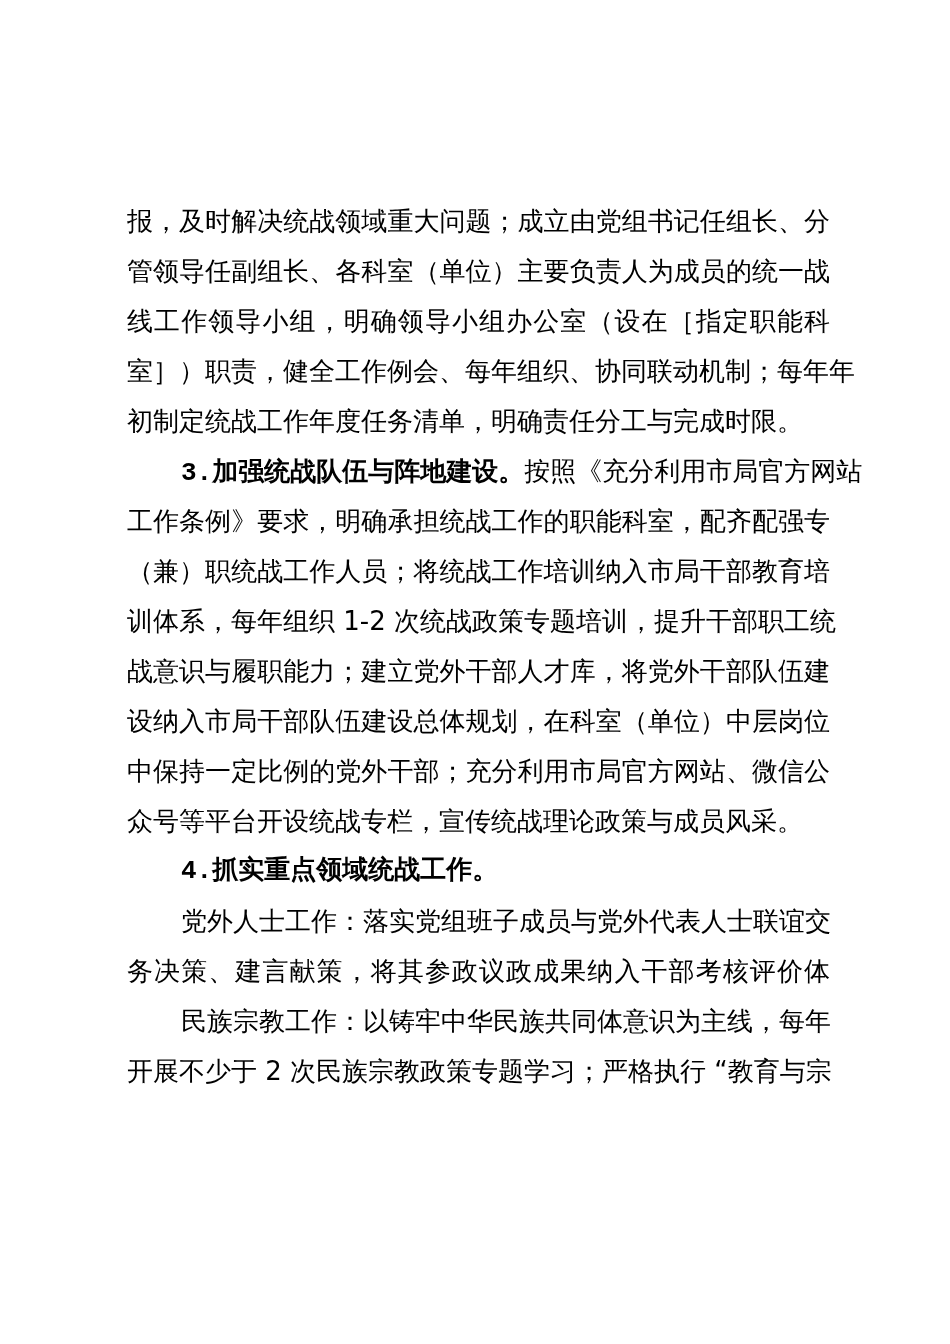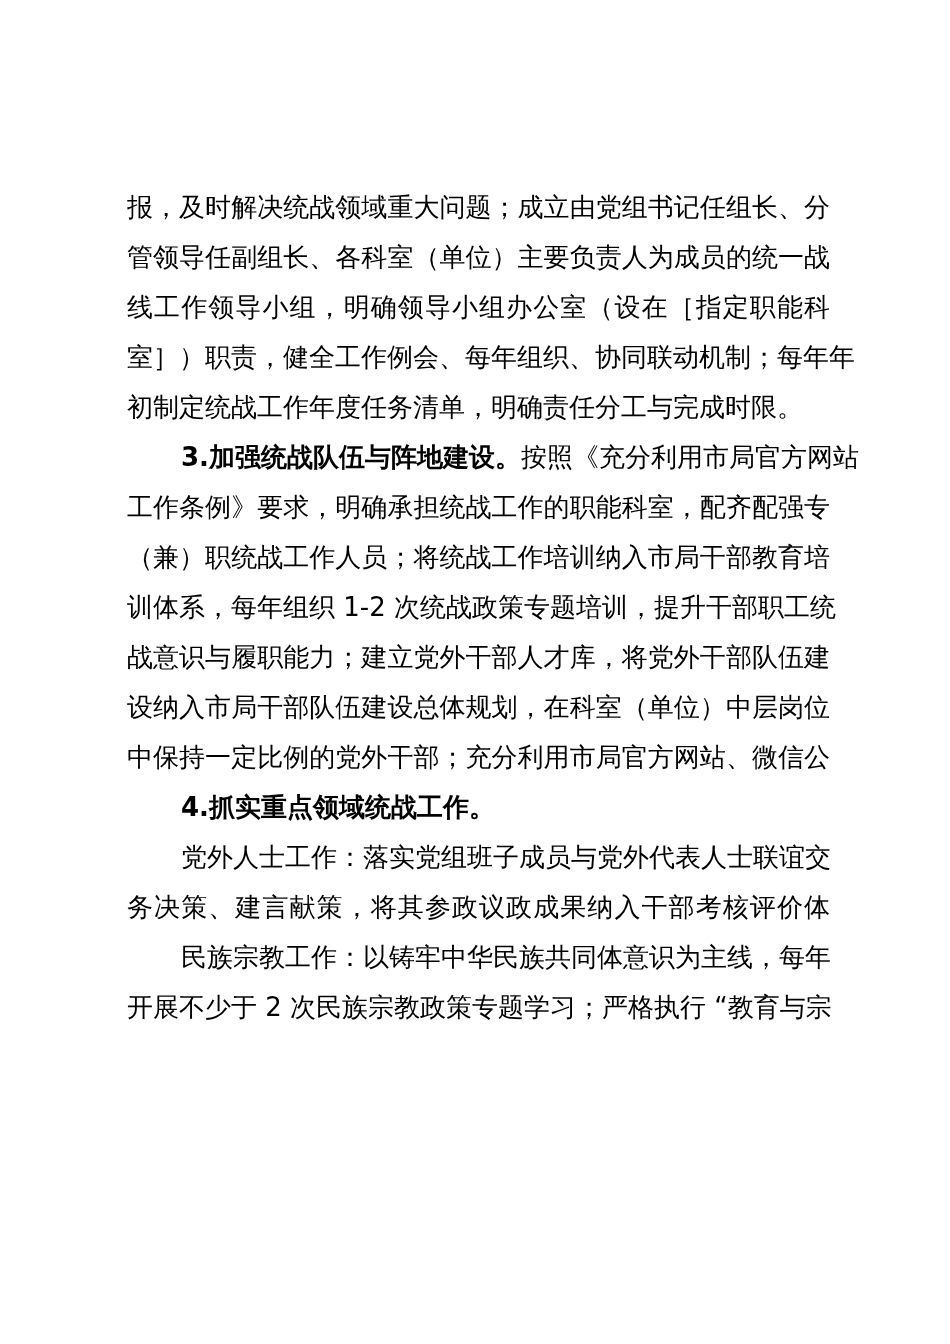--- a/index.html
+++ b/index.html
@@ -11,40 +11,41 @@
       width: 950px;
       height: 1344px;
       position: relative;
       overflow: hidden;
       font-family: "DejaVu Sans", "Liberation Sans", sans-serif;
       color: #000000;
     }
     .page {
       position: absolute;
       left: 127px;
-      top: 182px;
+      top: 196px;
       width: 703px;
     }
     .line {
       height: 50px;
       line-height: 50px;
       font-size: 26px;
       white-space: nowrap;
       text-align: justify;
       text-align-last: justify;
       letter-spacing: 0px;
     }
     .line.last {
       text-align-last: left;
     }
     .line.indent {
       padding-left: 54px;
     }
     .bold {
       font-weight: bold;
+      font-family: Liberation Mono, monospace;
     }
   </style>
 </head>
 <body>
 
 <div class="page">
 
   <div>
     <div class="line">报，及时解决统战领域重大问题；成立由党组书记任组长、分</div>
     <div class="line">管领导任副组长、各科室（单位）主要负责人为成员的统一战</div>
@@ -54,20 +55,21 @@
   </div>
 
   <div>
     <div class="line indent"><span class="bold">3.加强统战队伍与阵地建设。</span><span>按照《充分利用市局官方网站</span></div>
     <div class="line">工作条例》要求，明确承担统战工作的职能科室，配齐配强专</div>
     <div class="line">（兼）职统战工作人员；将统战工作培训纳入市局干部教育培</div>
     <div class="line">训体系，每年组织 1-2 次统战政策专题培训，提升干部职工统</div>
     <div class="line">战意识与履职能力；建立党外干部人才库，将党外干部队伍建</div>
     <div class="line">设纳入市局干部队伍建设总体规划，在科室（单位）中层岗位</div>
     <div class="line">中保持一定比例的党外干部；充分利用市局官方网站、微信公</div>
+    <div class="line last">众号等平台开设统战专栏，宣传统战理论政策与成员风采。</div>
   </div>
 
   <div>
     <div class="line indent last bold">4.抓实重点领域统战工作。</div>
   </div>
 
   <div>
     <div class="line indent">党外人士工作：落实党组班子成员与党外代表人士联谊交</div>
     <div class="line">务决策、建言献策，将其参政议政成果纳入干部考核评价体</div>
   </div>

